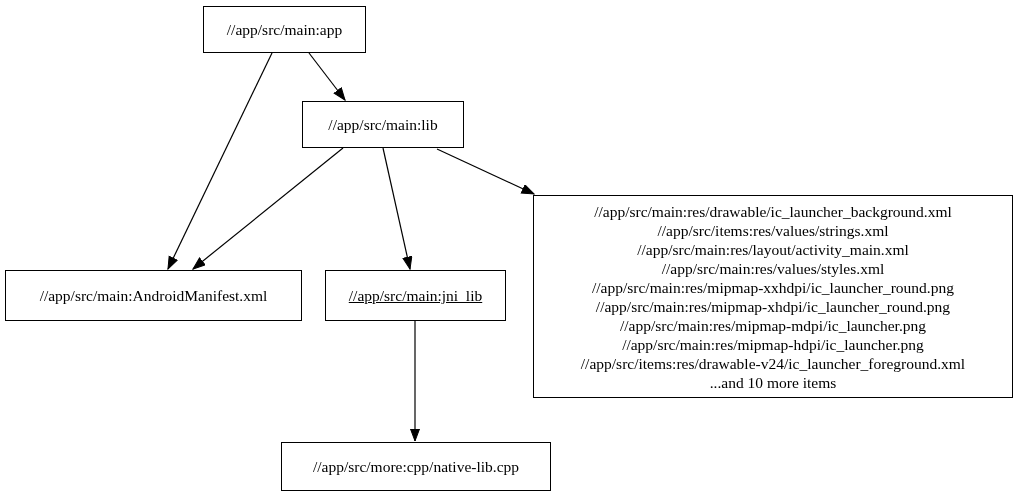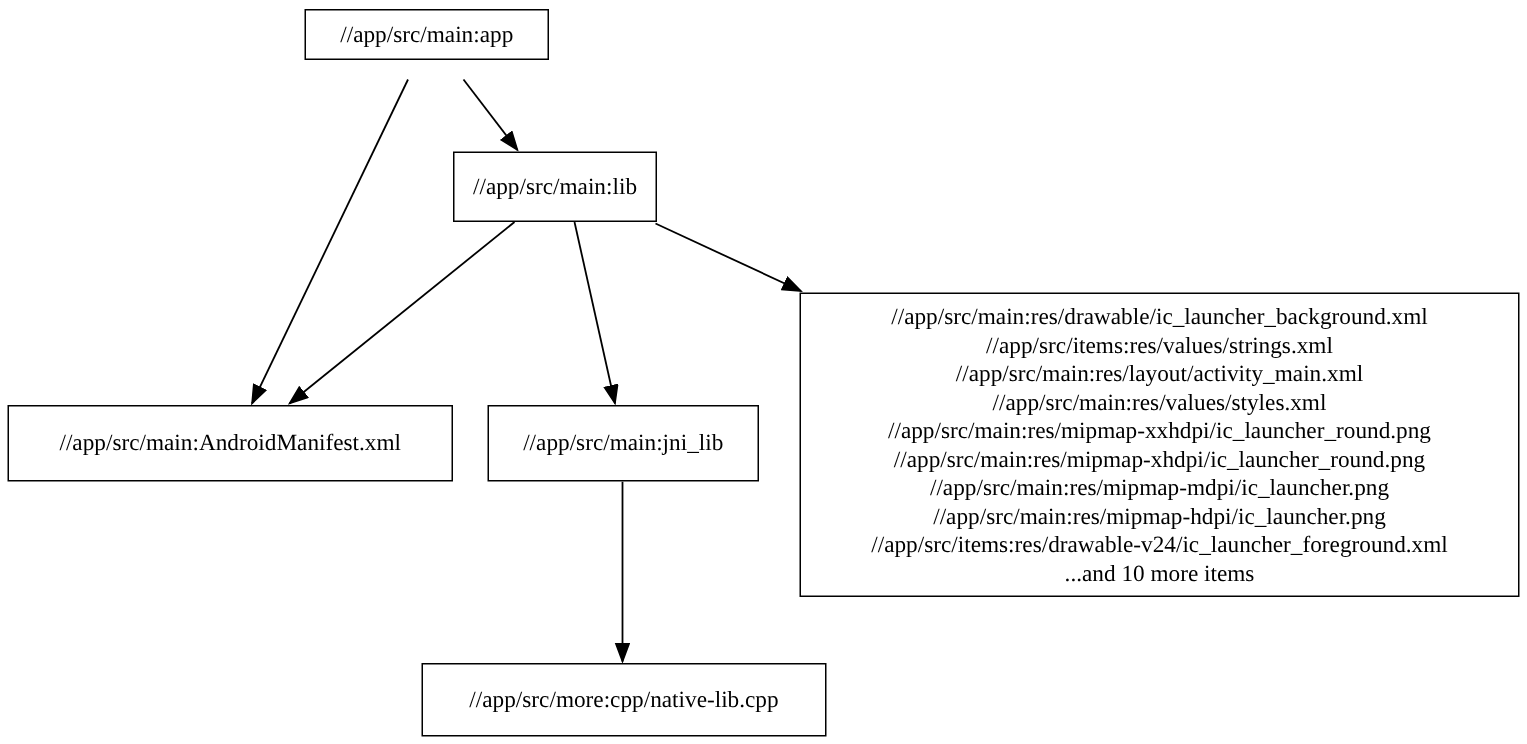--- a/index.html
+++ b/index.html
@@ -37,24 +37,24 @@
     white-space: nowrap;
   }
   .node.multiline {
     flex-direction: column;
     justify-content: center;
     padding: 4px 8px;
   }
   .node.multiline span {
     display: block;
   }
-  #node-app            { left: 203px; top: 6px;   width: 163px; height: 34px; }
-  #node-lib            { left: 302px; top: 101px; width: 136px; height: 47px; }
+  #node-app            { left: 203px; top: 6px;   width: 163px; height: 47px; }
+  #node-lib            { left: 302px; top: 101px; width: 162px; height: 47px; }
   #node-manifest       { left: 5px;   top: 270px; width: 297px; height: 51px; }
-  #node-jni-lib        { left: 325px; top: 270px; width: 181px; height: 51px; }
+  #node-jni-lib        { left: 325px; top: 270px; width: 181px; height: 51px; text-decoration: underline; }
   #node-resources      { left: 533px; top: 195px; width: 480px; height: 203px; }
   #node-native-lib-cpp { left: 281px; top: 442px; width: 270px; height: 49px; }
   .edge {
     stroke: #000000;
     stroke-width: 1.2;
   }
 </style>
 </head>
 <body>
 

